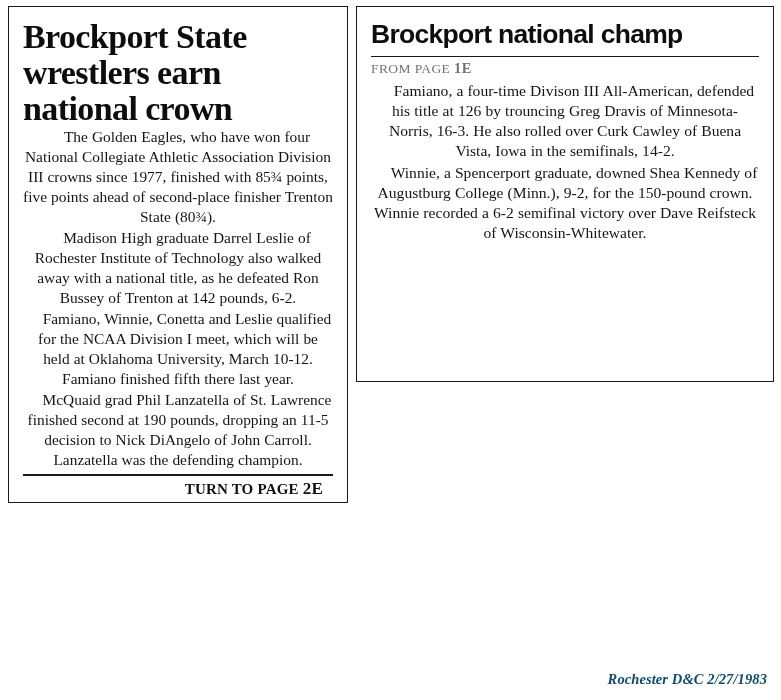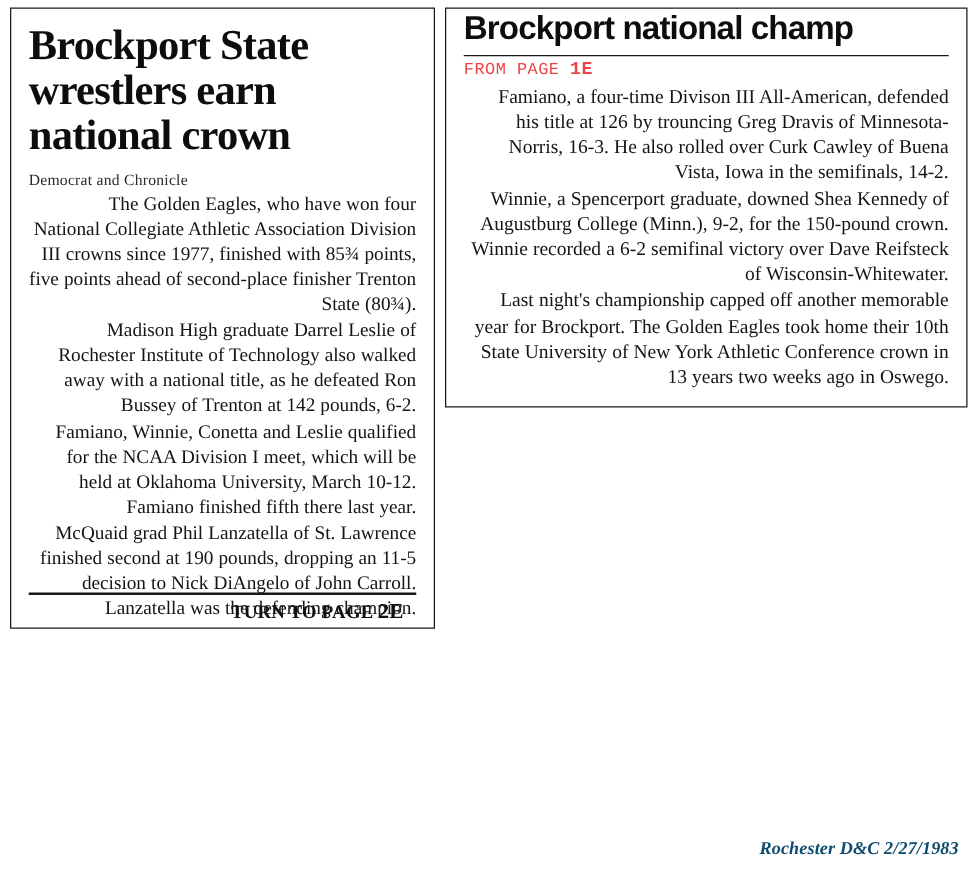--- a/index.html
+++ b/index.html
@@ -49,21 +49,21 @@
     margin-bottom: 2px;
     letter-spacing: 0.2px;
   }
 
   .body-col p {
     font-family: "Liberation Serif", serif;
     font-size: 15.4px;
     line-height: 1.30;
     margin: 0 0 1px 0;
     text-indent: 18px;
-    text-align: right;
+    text-align: center;
     color: #141414;
     word-spacing: 0.2px;
   }
 
   #left-rule {
     position: absolute;
     left: 14px;
     right: 14px;
     bottom: 26px;
     border-top: 2px solid #1a1a1a;
@@ -79,46 +79,46 @@
     color: #111;
   }
   #left-footer .page-num { font-size: 17px; }
 
   
   #right-clipping {
     position: absolute;
     left: 356px;
     top: 6px;
     width: 418px;
-    height: 320px;
+    height: 376px;
     background: #ffffff;
     border: 1px solid #1a1a1a;
     box-sizing: border-box;
-    padding: 0 14px 8px 14px;
+    padding: 12px 14px 8px 14px;
     overflow: hidden;
   }
   #right-clipping .headline {
     font-family: "Liberation Sans", sans-serif;
     font-weight: bold;
     font-size: 26.5px;
     line-height: 1.05;
     letter-spacing: -0.7px;
     margin: 2px 0 0 0;
     color: #0d0d0d;
     white-space: nowrap;
   }
   #right-clipping .jump-rule {
     border-top: 1.5px solid #1a1a1a;
     margin: 7px 0 3px 0;
   }
   #right-clipping .jump-line {
-    font-family: Liberation Mono, monospace;
+    font-family: Liberation Serif, serif;
     font-size: 13.5px;
     letter-spacing: 0.4px;
-    color: #ef4444;
+    color: #737373;
     margin-bottom: 4px;
   }
   #right-clipping .jump-line .jump-page {
     font-weight: bold;
     font-size: 14.5px;
   }
   #right-clipping .body-col p {
     font-size: 15.6px;
     line-height: 1.295;
   }
@@ -139,21 +139,20 @@
 </head>
 <body>
 
 <div id="left-clipping">
   <div class="headline">
     <div>Brockport State</div>
     <div>wrestlers earn</div>
     <div>national crown</div>
   </div>
 
-  <div class="source-line">Democrat and Chronicle</div>
 
   <div class="body-col">
     <p>The Golden Eagles, who have won four National Collegiate Athletic Association Division III crowns since 1977, finished with 85¾ points, five points ahead of second-place finisher Trenton State (80¾).</p>
     <p>Madison High graduate Darrel Leslie of Rochester Institute of Technology also walked away with a national title, as he defeated Ron Bussey of Trenton at 142 pounds, 6-2.</p>
     <p>Famiano, Winnie, Conetta and Leslie qualified for the NCAA Division I meet, which will be held at Oklahoma University, March 10-12. Famiano finished fifth there last year.</p>
     <p>McQuaid grad Phil Lanzatella of St. Lawrence finished second at 190 pounds, dropping an 11-5 decision to Nick DiAngelo of John Carroll. Lanzatella was the defending champion.</p>
   </div>
 
   <div id="left-rule"></div>
   <div id="left-footer">
@@ -166,17 +165,16 @@
   <div class="headline">Brockport national champ</div>
   <div class="jump-rule"></div>
   <div class="jump-line">
     <span>FROM PAGE</span>
     <span class="jump-page">1E</span>
   </div>
 
   <div class="body-col">
     <p>Famiano, a four-time Divison III All-American, defended his title at 126 by trouncing Greg Dravis of Minnesota-Norris, 16-3. He also rolled over Curk Cawley of Buena Vista, Iowa in the semifinals, 14-2.</p>
     <p>Winnie, a Spencerport graduate, downed Shea Kennedy of Augustburg College (Minn.), 9-2, for the 150-pound crown. Winnie recorded a 6-2 semifinal victory over Dave Reifsteck of Wisconsin-Whitewater.</p>
-    <p>Last night's championship capped off another memorable year for Brockport. The Golden Eagles took home their 10th State University of New York Athletic Conference crown in 13 years two weeks ago in Oswego.</p>
   </div>
 </div>
 
 <div id="credit">Rochester D&amp;C 2/27/1983</div>
 
 </body></html>

